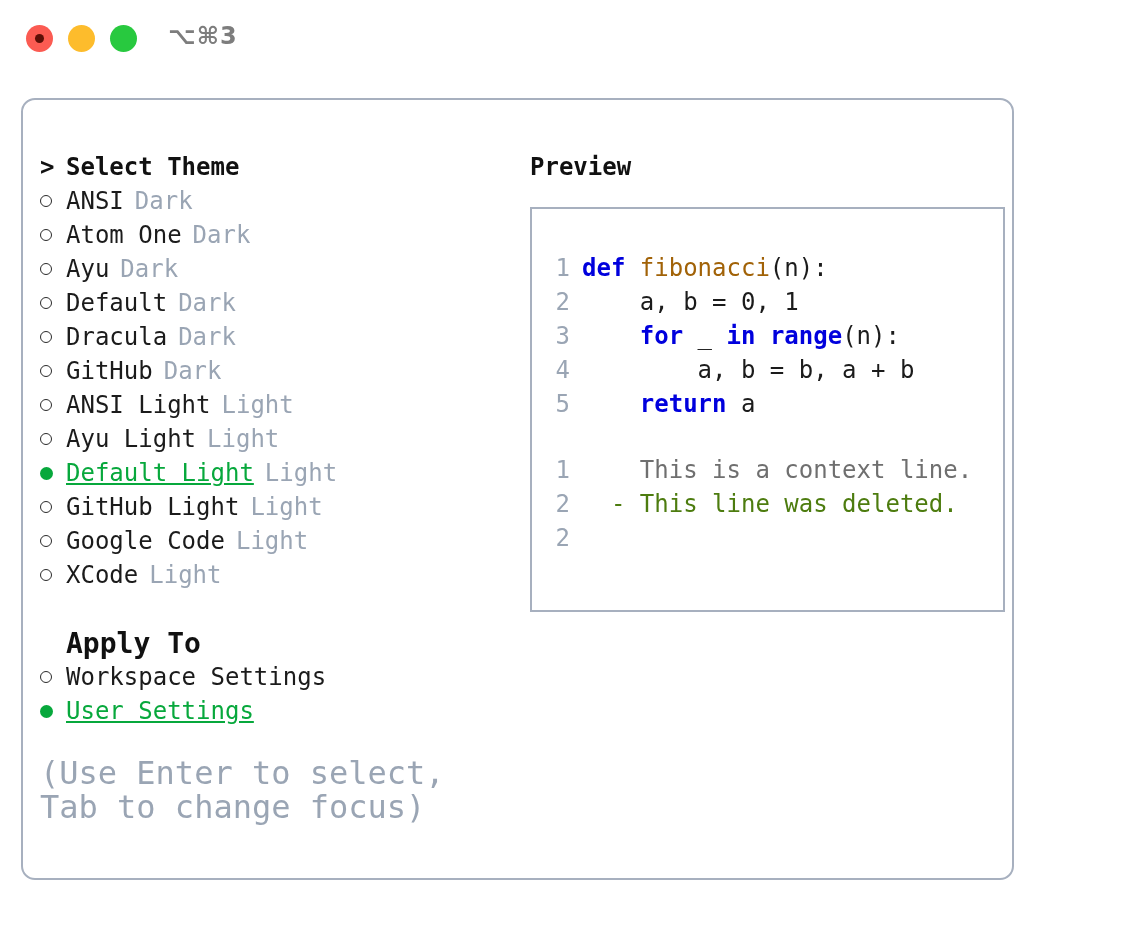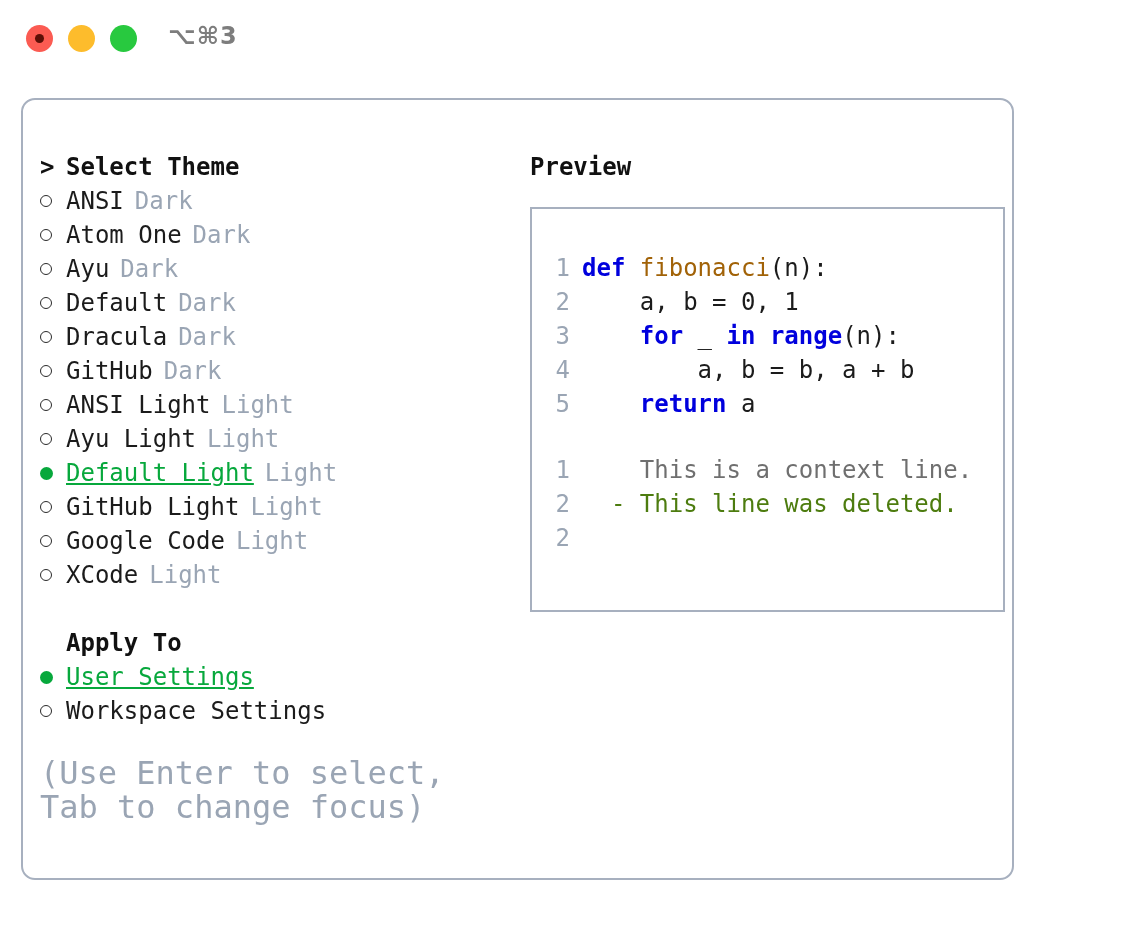--- a/index.html
+++ b/index.html
@@ -141,21 +141,21 @@
     vertical-align: middle;
     margin-bottom: 2px;
   }
 
   .spacer-row { height: 34px; }
 
   .section-head {
     height: 34px;
     display: flex;
     align-items: center;
-    font-size: 24px;
+    font-size: 28px;
     font-weight: 700;
     color: #111111;
     padding-left: 26px;
   }
 
   .hint {
     margin-top: 28px;
     font-size: 32px;
     line-height: 34px;
     color: #9aa5b4;
@@ -297,27 +297,27 @@
               <span class="theme-name">XCode</span>
               <span class="theme-badge">Light</span>
             </div>
           </div>
 
         <div class="spacer-row"></div>
 
         <div class="section-head">Apply To</div>
 
         <div id="apply-list">
+            <div class="row">
+              <span class="marker"><span class="dot-hollow"></span></span>
+              <span class="theme-name">Workspace Settings</span>
+            </div>
             <div class="row selected">
               <span class="marker"><span class="dot-filled"></span></span>
               <span class="theme-name">User Settings</span>
-            </div>
-            <div class="row">
-              <span class="marker"><span class="dot-hollow"></span></span>
-              <span class="theme-name">Workspace Settings</span>
             </div>
           </div>
 
         <div class="hint">(Use Enter to select, Tab to change focus)</div>
       </div>
 
       <div class="right-col">
         <div class="preview-title">Preview</div>
         <div class="preview-box">
           <div class="code-area">

